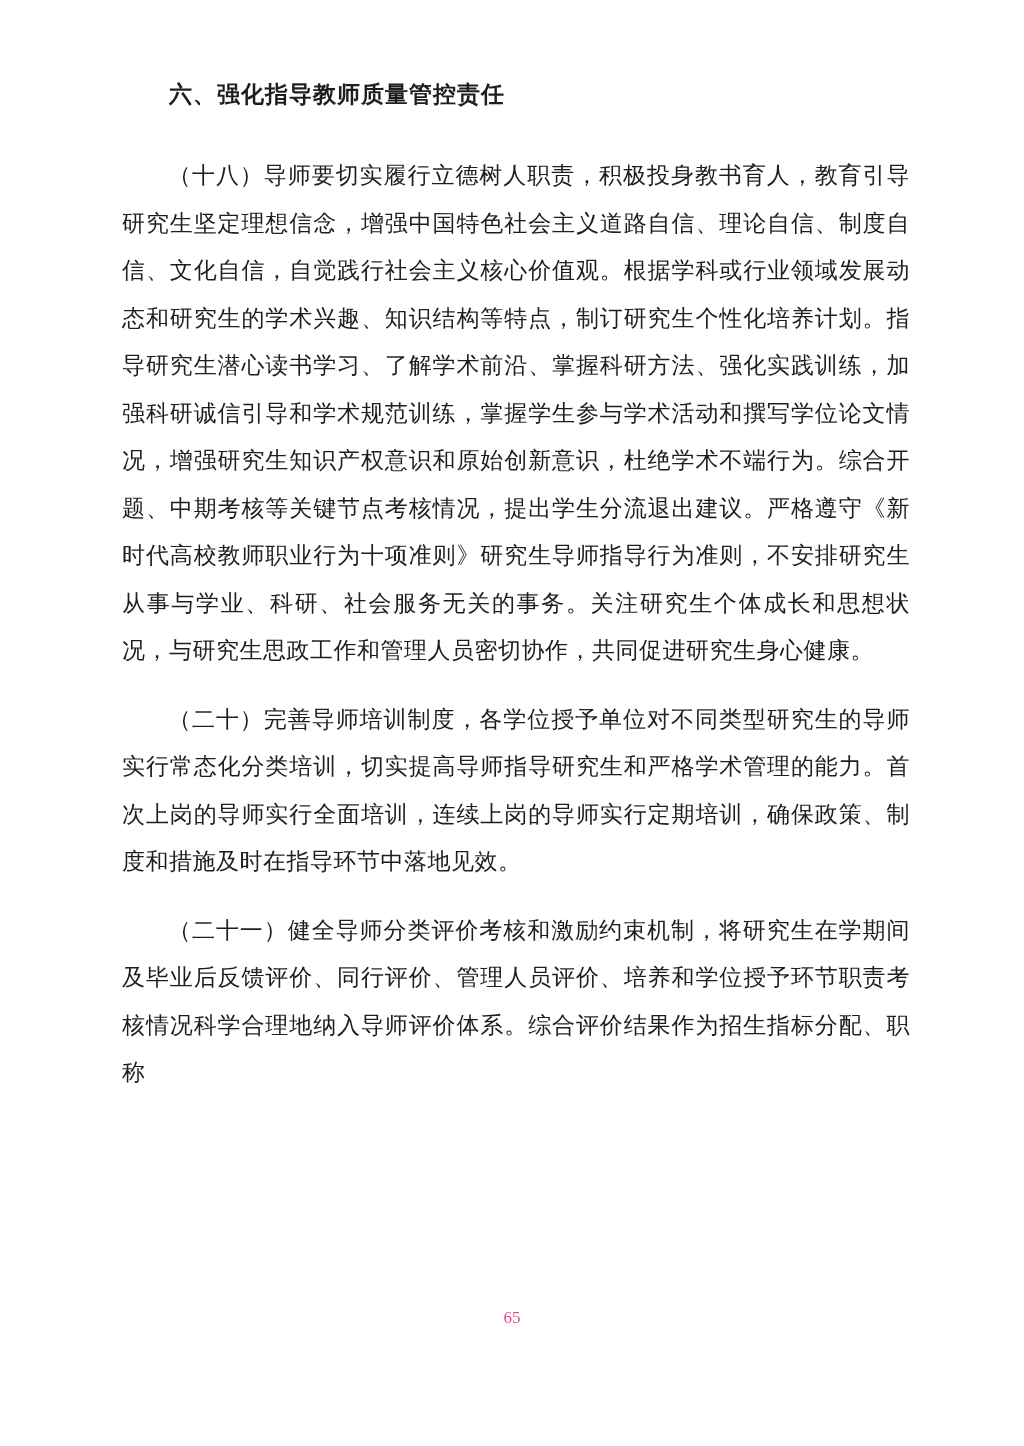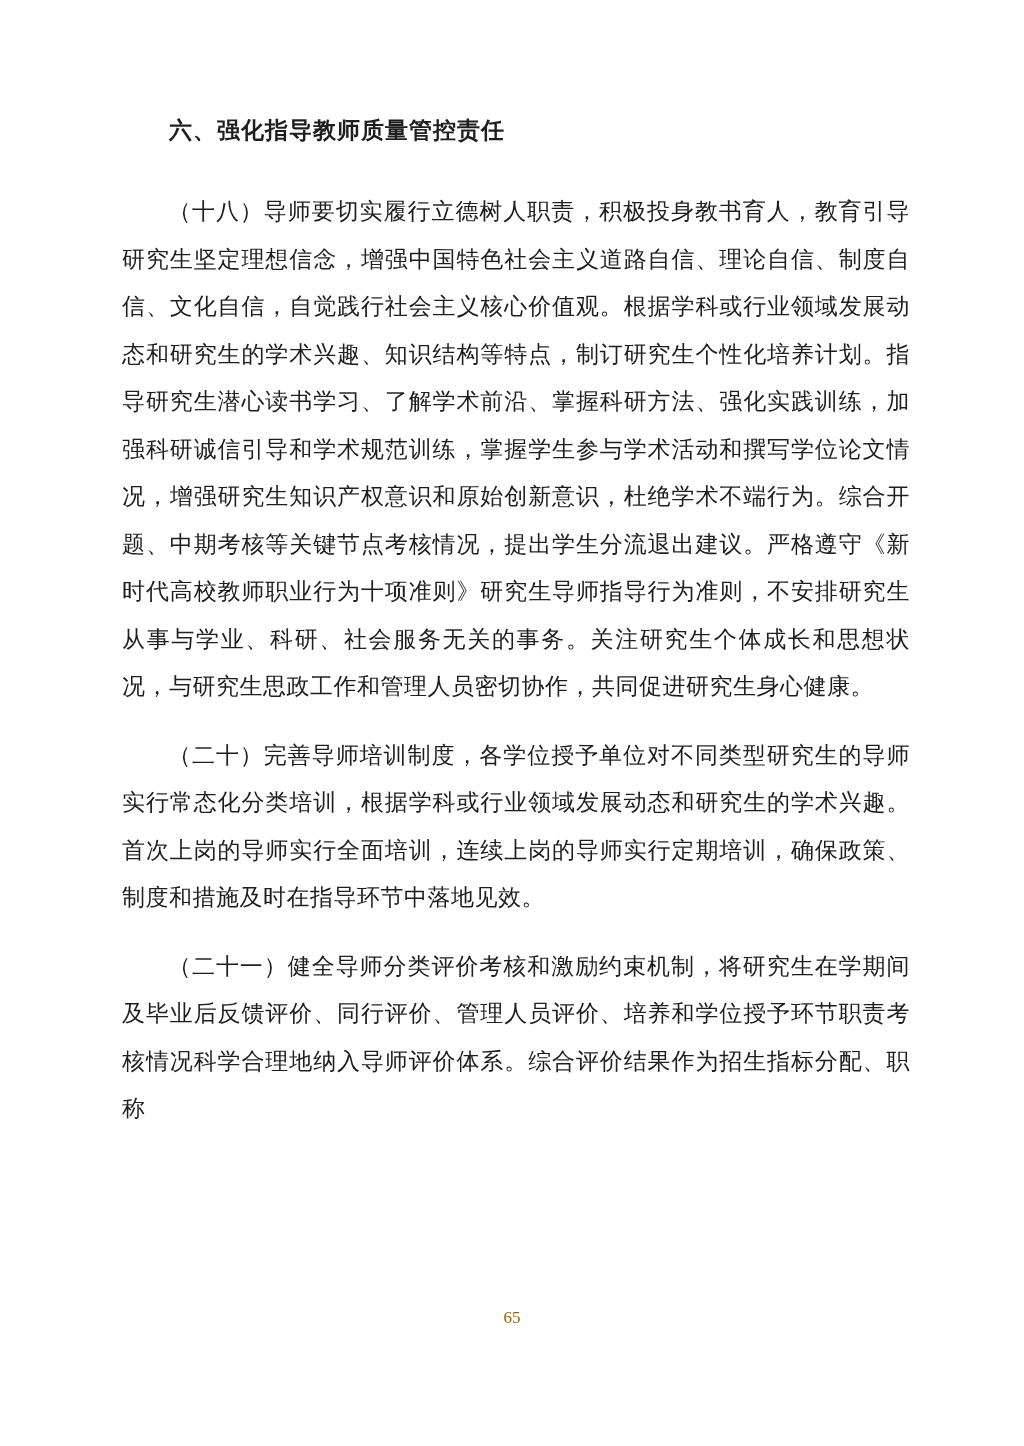--- a/index.html
+++ b/index.html
@@ -18,21 +18,21 @@
   }
   .content {
     position: absolute;
     left: 116px;
     top: 0;
     width: 794px;
   }
   .heading {
     font-size: 23px;
     font-weight: bold;
-    margin: 116px 0 0 0;
+    margin: 80px 0 0 0;
     text-indent: 2.3em;
     letter-spacing: 1px;
     line-height: 30px;
   }
   .para {
     font-size: 23px;
     line-height: 47.5px;
     margin: 21px 0 0 6px;
     text-align: justify;
     text-justify: inter-ideograph;
@@ -43,27 +43,27 @@
   .para-first {
     margin-top: 42px;
   }
   .page-number {
     position: absolute;
     left: 0;
     top: 1308px;
     width: 100%;
     text-align: center;
     font-size: 17px;
-    color: #a16207;
+    color: #ec4899;
   }
 </style>
 </head>
 <body>
 
 <div class="page">
   <div class="content">
     <h1 class="heading">六、强化指导教师质量管控责任</h1>
     <p class="para para-first">（十八）导师要切实履行立德树人职责，积极投身教书育人，教育引导研究生坚定理想信念，增强中国特色社会主义道路自信、理论自信、制度自信、文化自信，自觉践行社会主义核心价值观。根据学科或行业领域发展动态和研究生的学术兴趣、知识结构等特点，制订研究生个性化培养计划。指导研究生潜心读书学习、了解学术前沿、掌握科研方法、强化实践训练，加强科研诚信引导和学术规范训练，掌握学生参与学术活动和撰写学位论文情况，增强研究生知识产权意识和原始创新意识，杜绝学术不端行为。综合开题、中期考核等关键节点考核情况，提出学生分流退出建议。严格遵守《新时代高校教师职业行为十项准则》研究生导师指导行为准则，不安排研究生从事与学业、科研、社会服务无关的事务。关注研究生个体成长和思想状况，与研究生思政工作和管理人员密切协作，共同促进研究生身心健康。</p>
-    <p class="para">（二十）完善导师培训制度，各学位授予单位对不同类型研究生的导师实行常态化分类培训，根据学科或行业领域发展动态和研究生的学术兴趣。首次上岗的导师实行全面培训，连续上岗的导师实行定期培训，确保政策、制度和措施及时在指导环节中落地见效。</p>
+    <p class="para">（二十）完善导师培训制度，各学位授予单位对不同类型研究生的导师实行常态化分类培训，切实提高导师指导研究生和严格学术管理的能力。首次上岗的导师实行全面培训，连续上岗的导师实行定期培训，确保政策、制度和措施及时在指导环节中落地见效。</p>
     <p class="para">（二十一）健全导师分类评价考核和激励约束机制，将研究生在学期间及毕业后反馈评价、同行评价、管理人员评价、培养和学位授予环节职责考核情况科学合理地纳入导师评价体系。综合评价结果作为招生指标分配、职称</p>
   </div>
   <div class="page-number">65</div>
 </div>
 
 </body></html>

